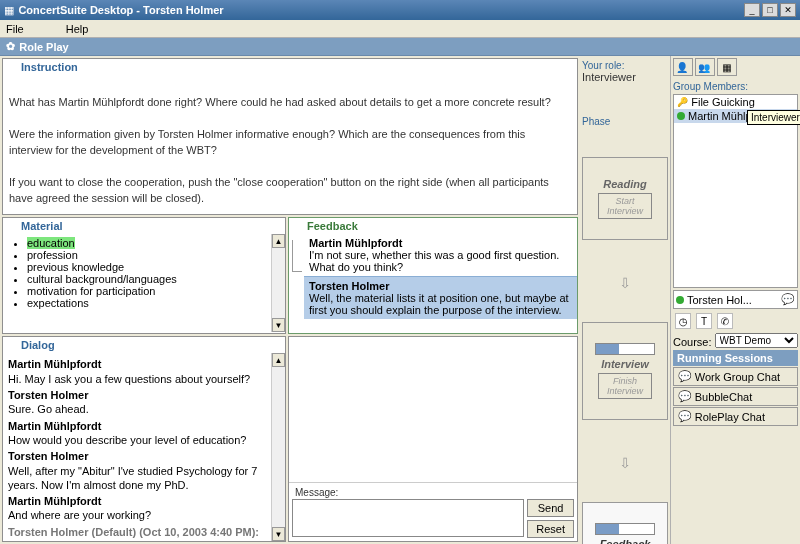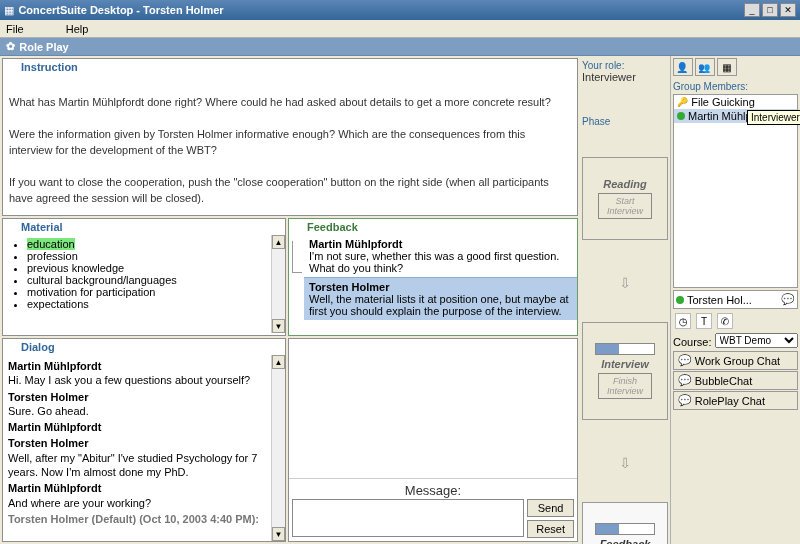--- a/index.html
+++ b/index.html
@@ -63,21 +63,21 @@
 .toolrow .ticon { width:16px; height:16px; border:1px solid #bbb; background:#fff; display:flex; align-items:center; justify-content:center; font-size:10px;}
 .course-row { display:flex; align-items:flex-end; gap:3px; font-size:10px;}
 .course-row select { flex:1; font-size:10px;}
 .sess-title { background:#7d9ec0; color:#fff; padding:2px 4px; font-weight:bold;}
 .sess-item { background:#ece9d8; border:1px solid #999; padding:2px 4px; margin-top:1px; display:flex; align-items:center; gap:3px;}
 .scrollbar { width:14px; background:#ece9d8; border-left:1px solid #ccc; display:flex; flex-direction:column;}
 .sb-btn{height:14px; border:1px solid #999; background:#ece9d8; display:flex; align-items:center; justify-content:center; font-size:8px;}
 .sb-track{flex:1; background:#f0f0f0;}
 .withscroll{display:flex;}
 .withscroll .content{flex:1;}
-.small-label{font-size:13px; color:#333; padding:1px 3px;text-align:center;}
+.small-label{font-size:10px; color:#333; padding:1px 3px;}
 .fb-tree { width:10px; border-left:1px solid #999; border-bottom:1px solid #999; margin:6px 2px 0 3px; height:32px;}
 .fb-wrap{display:flex;}
 .fb-body{flex:1;}
 </style>
 </head>
 <body>
 
 <div class="titlebar">
   <span>▦</span>
   <span class="title">ConcertSuite Desktop - Torsten Holmer</span>
@@ -149,20 +149,21 @@
     <div class="bot-row">
       <div class="box dialog-box">
         <div class="box-label">Dialog</div>
         <div class="withscroll" style="flex:1;">
           <div class="dialog-content content">
             <b>Martin Mühlpfordt</b>
             <span>Hi. May I ask you a few questions about yourself?</span>
             <b>Torsten Holmer</b>
             <span>Sure. Go ahead.</span>
             <b>Martin Mühlpfordt</b>
+            <span>How would you describe your level of education?</span>
             <b>Torsten Holmer</b>
             <span>Well, after my "Abitur" I've studied Psychology for 7 years. Now I'm almost done my PhD.</span>
             <b>Martin Mühlpfordt</b>
             <span>And where are your working?</span>
             <b style="color:#777;">Torsten Holmer (Default) (Oct 10, 2003 4:40 PM):</b>
           </div>
           <div class="scrollbar">
             <div class="sb-btn">▲</div>
             <div class="sb-track"></div>
             <div class="sb-btn">▼</div>
@@ -251,20 +252,21 @@
       <div class="ticon">T</div>
       <div class="ticon">✆</div>
     </div>
     <div class="course-row">
       <span>Course:</span>
       <select>
         <option>WBT Demo</option>
       </select>
     </div>
     <div>
+      <div class="sess-title">Running Sessions</div>
       <div class="sess-item">
         <span>💬</span>
         <span>Work Group Chat</span>
       </div>
       <div class="sess-item">
         <span>💬</span>
         <span>BubbleChat</span>
       </div>
       <div class="sess-item">
         <span>💬</span>

